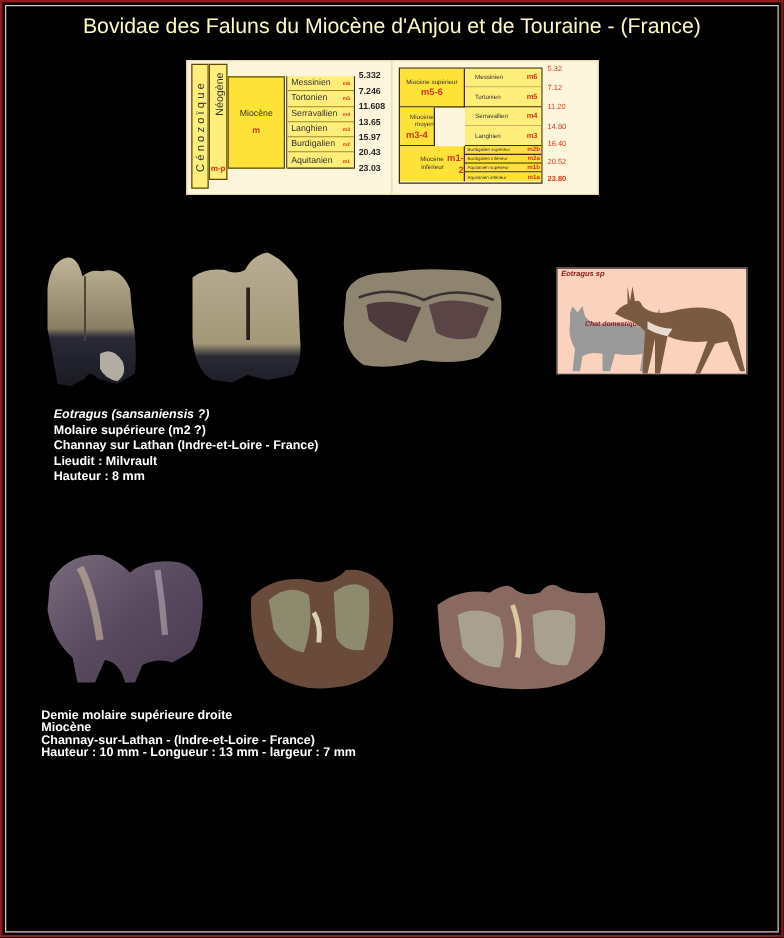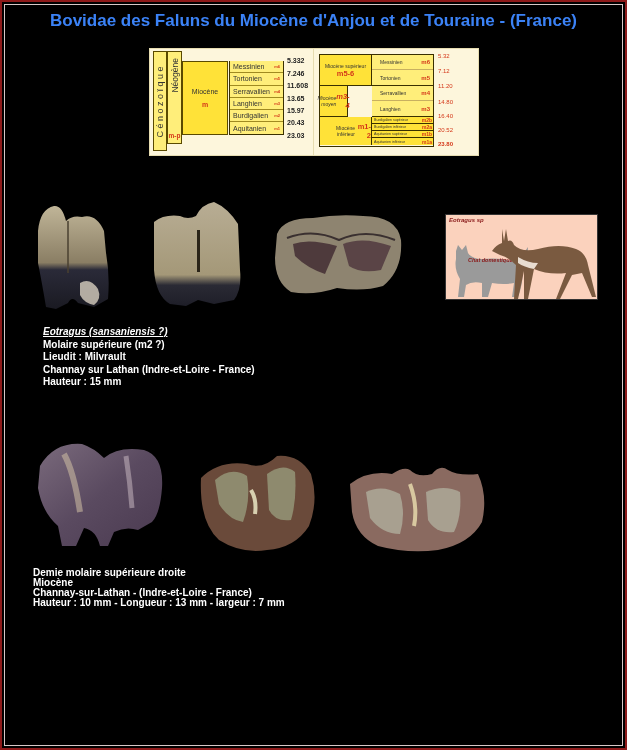--- a/index.html
+++ b/index.html
@@ -11,21 +11,21 @@
     border: 2px solid #8e1a1a;
     background: #000;
   }
   .frame-inner {
     position: absolute; left: 2px; top: 2px; right: 2px; bottom: 2px;
     border: 1px solid #d8c8c8;
   }
 
   .title {
     position: absolute; left: 0; width: 627px; top: 11px;
-    text-align: center; font-weight: bold; font-size: 17px; color: #3b82f6;
+    text-align: center; font-weight: normal; font-size: 17px; color: #fef9c3;
   }
 
   
   .strat {
     position: absolute; left: 149px; top: 48px; width: 330px; height: 108px;
     background: #fdf6dc; border: 1px solid #e6dcb0;
   }
   .strat .cell { position: absolute; display: flex; align-items: center; justify-content: center; text-align: right; }
   .y-bg { background: #ffe238; }
   .y-lt { background: #ffee7a; }
@@ -41,21 +41,21 @@
   
   .tooth { position: absolute; }
   .reconstruction {
     position: absolute; left: 445px; top: 214px; width: 153px; height: 86px;
     background: #fbd2bd; border: 1px solid #333; overflow: hidden;
   }
   .reco-label { position: absolute; font-size: 6px; font-style: italic; font-weight: bold; color: #8a1a1a; }
 
   .caption { position: absolute; font-weight: bold; color: #fff; }
   .caption1 { left: 43px; top: 326px; font-size: 10px; line-height: 12.5px; }
-  .caption1 .ital { font-style: italic; text-decoration: underline; }
+  .caption1 .ital { font-style: italic; }
   .caption2 { left: 33px; top: 568px; font-size: 10px; line-height: 10px; }
 
   .footer {
     position: absolute; left: 0; width: 627px; top: 716px; text-align: center;
     font-weight: bold; font-size: 9px; line-height: 12px; color: #fff;
   }
 </style>
 </head>
 <body>
 
@@ -112,21 +112,21 @@
   <span class="num" style="left:137px;top:70px;">20.43</span>
   <span class="num" style="left:137px;top:83px;">23.03</span>
 
   <div style="position:absolute;left:163px;top:0;width:1px;height:106px;background:#e6dcb0;"></div>
 
   <div style="position:absolute;left:169px;top:5px;width:115px;height:93px;border:1.5px solid #3a3000;">
     <div class="cell y-bg" style="left:0;top:0;width:52px;height:31px;border-bottom:1.5px solid #3a3000;border-right:1.5px solid #3a3000;flex-direction:column;">
       <span class="tiny" style="font-size:5px;">Miocène supérieur</span>
       <span class="red" style="font-size:7.5px;">m5-6</span>
     </div>
-    <div class="cell y-bg" style="left:0;top:31px;width:28px;height:31px;border-bottom:1.5px solid #3a3000;border-right:1.5px solid #3a3000;flex-direction:row;font-style:italic;">
+    <div class="cell y-bg" style="left:0;top:31px;width:28px;height:31px;border-bottom:1.5px solid #3a3000;border-right:1.5px solid #3a3000;flex-direction:column;">
       <span class="tiny" style="font-size:5px;">Miocène moyen</span>
       <span class="red" style="font-size:7.5px;">m3-4</span>
     </div>
     <div class="cell y-bg" style="left:0;top:62px;width:52px;height:28px;border-right:1.5px solid #3a3000;">
       <span class="tiny" style="font-size:5px;">Miocène inférieur</span>
       <span class="red" style="font-size:7.5px;">m1-2</span>
     </div>
 
     <div class="cell y-lt" style="left:52px;top:0;width:61px;height:15px;border-bottom:1px solid #c8b060;justify-content:space-between;padding:0 3px 0 8px;">
       <span class="tiny" style="font-size:5px;">Messinien</span>
@@ -210,23 +210,23 @@
   <span class="reco-label" style="left:22px;top:42px;font-size:5.5px;">Chat domestique</span>
   <svg style="position:absolute;left:42px;top:8px;" width="110" height="78" viewBox="0 0 110 78">
     <path d="M4,28 Q8,22 14,20 L14,6 L16,18 L18,6 L20,18 Q24,16 26,22 Q34,30 50,26 Q72,20 88,26 Q98,30 100,42 L108,74 L104,74 L94,50 L84,52 L72,76 L68,76 L78,50 Q60,52 46,46 L40,76 L36,76 L36,48 L30,76 L26,76 L28,42 Q20,34 12,32 Z" fill="#7a5a40"></path>
     <path d="M30,34 Q40,40 50,40 L46,46 Q36,44 30,40 Z" fill="#e8dcd0"></path>
   </svg>
 </div>
 
 <div class="caption caption1">
   <div class="ital">Eotragus (sansaniensis ?)</div>
   <div>Molaire supérieure (m2 ?)</div>
+  <div>Channay sur Lathan (Indre-et-Loire - France)</div>
   <div>Lieudit : Milvrault</div>
-  <div>Channay sur Lathan (Indre-et-Loire - France)</div>
-  <div>Hauteur : 15 mm</div>
+  <div>Hauteur : 8 mm</div>
 </div>
 
 <svg class="tooth" style="left:34px;top:442px;" width="132" height="106" viewBox="0 0 132 106">
   <defs>
     <linearGradient id="g3" x1="0" y1="0" x2="1" y2="1">
       <stop offset="0" stop-color="#7a6a7c"></stop>
         <stop offset="0.5" stop-color="#5a4a60"></stop>
         <stop offset="1" stop-color="#4a3a50"></stop>
     </linearGradient>
   </defs>

